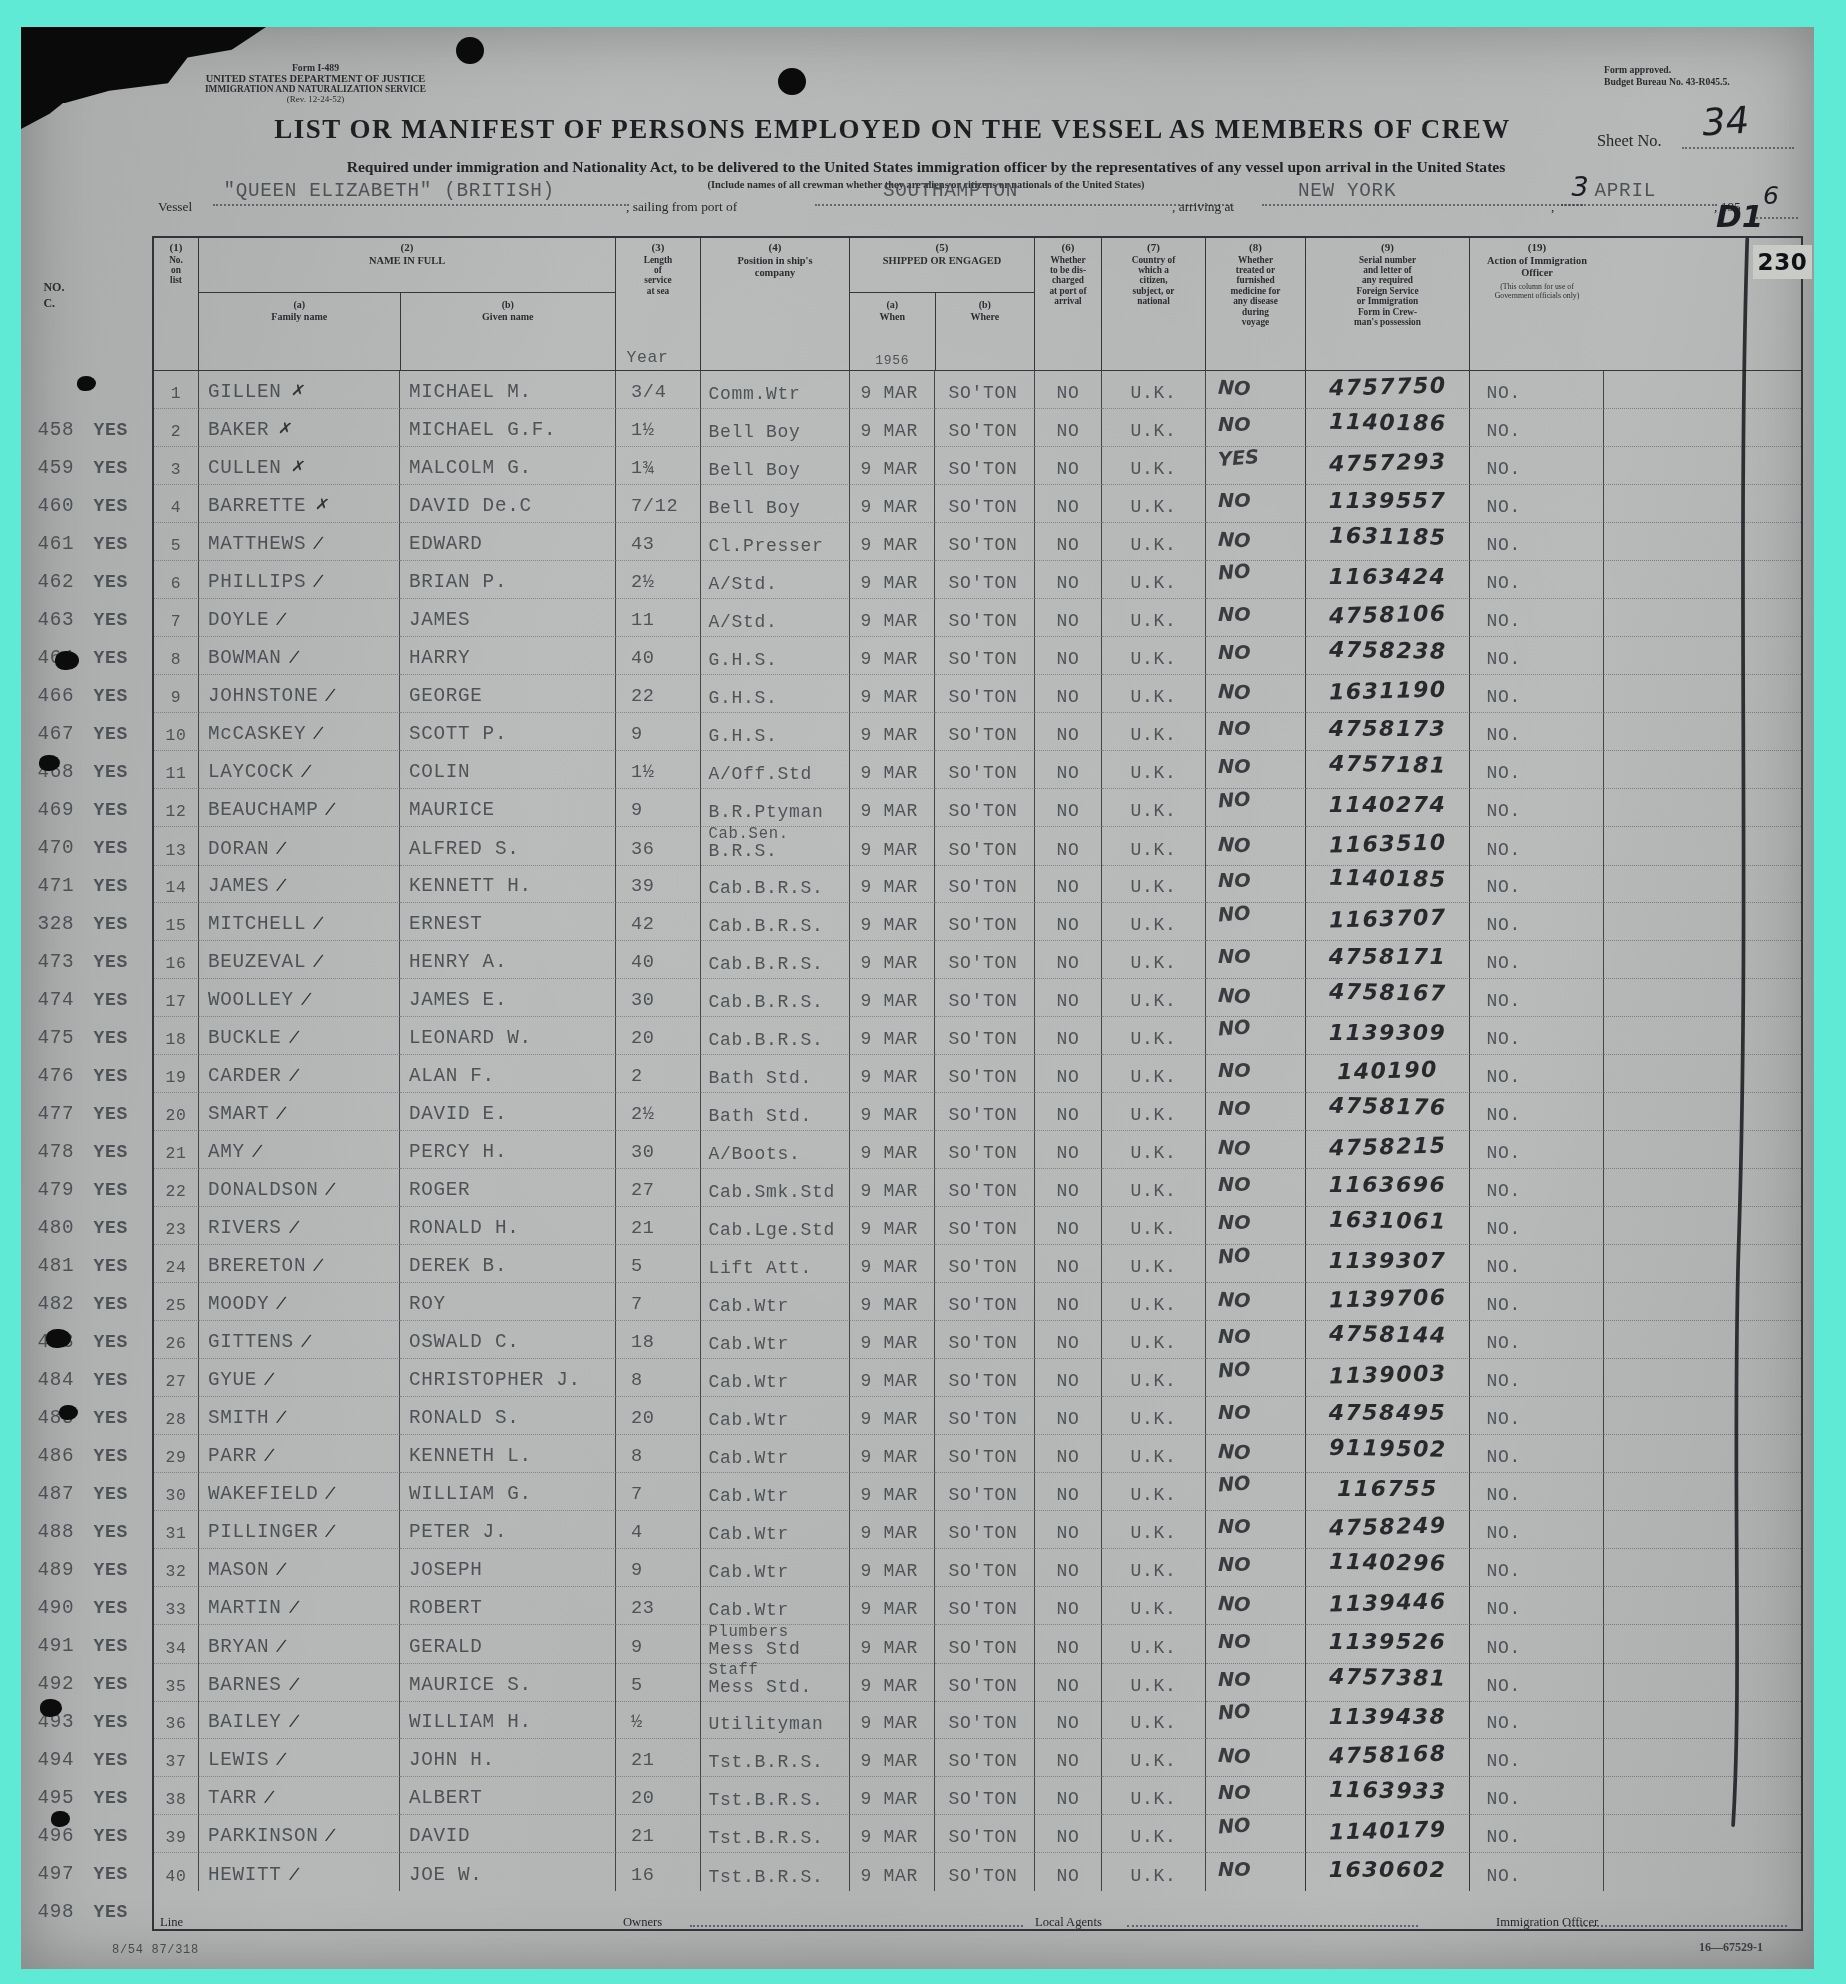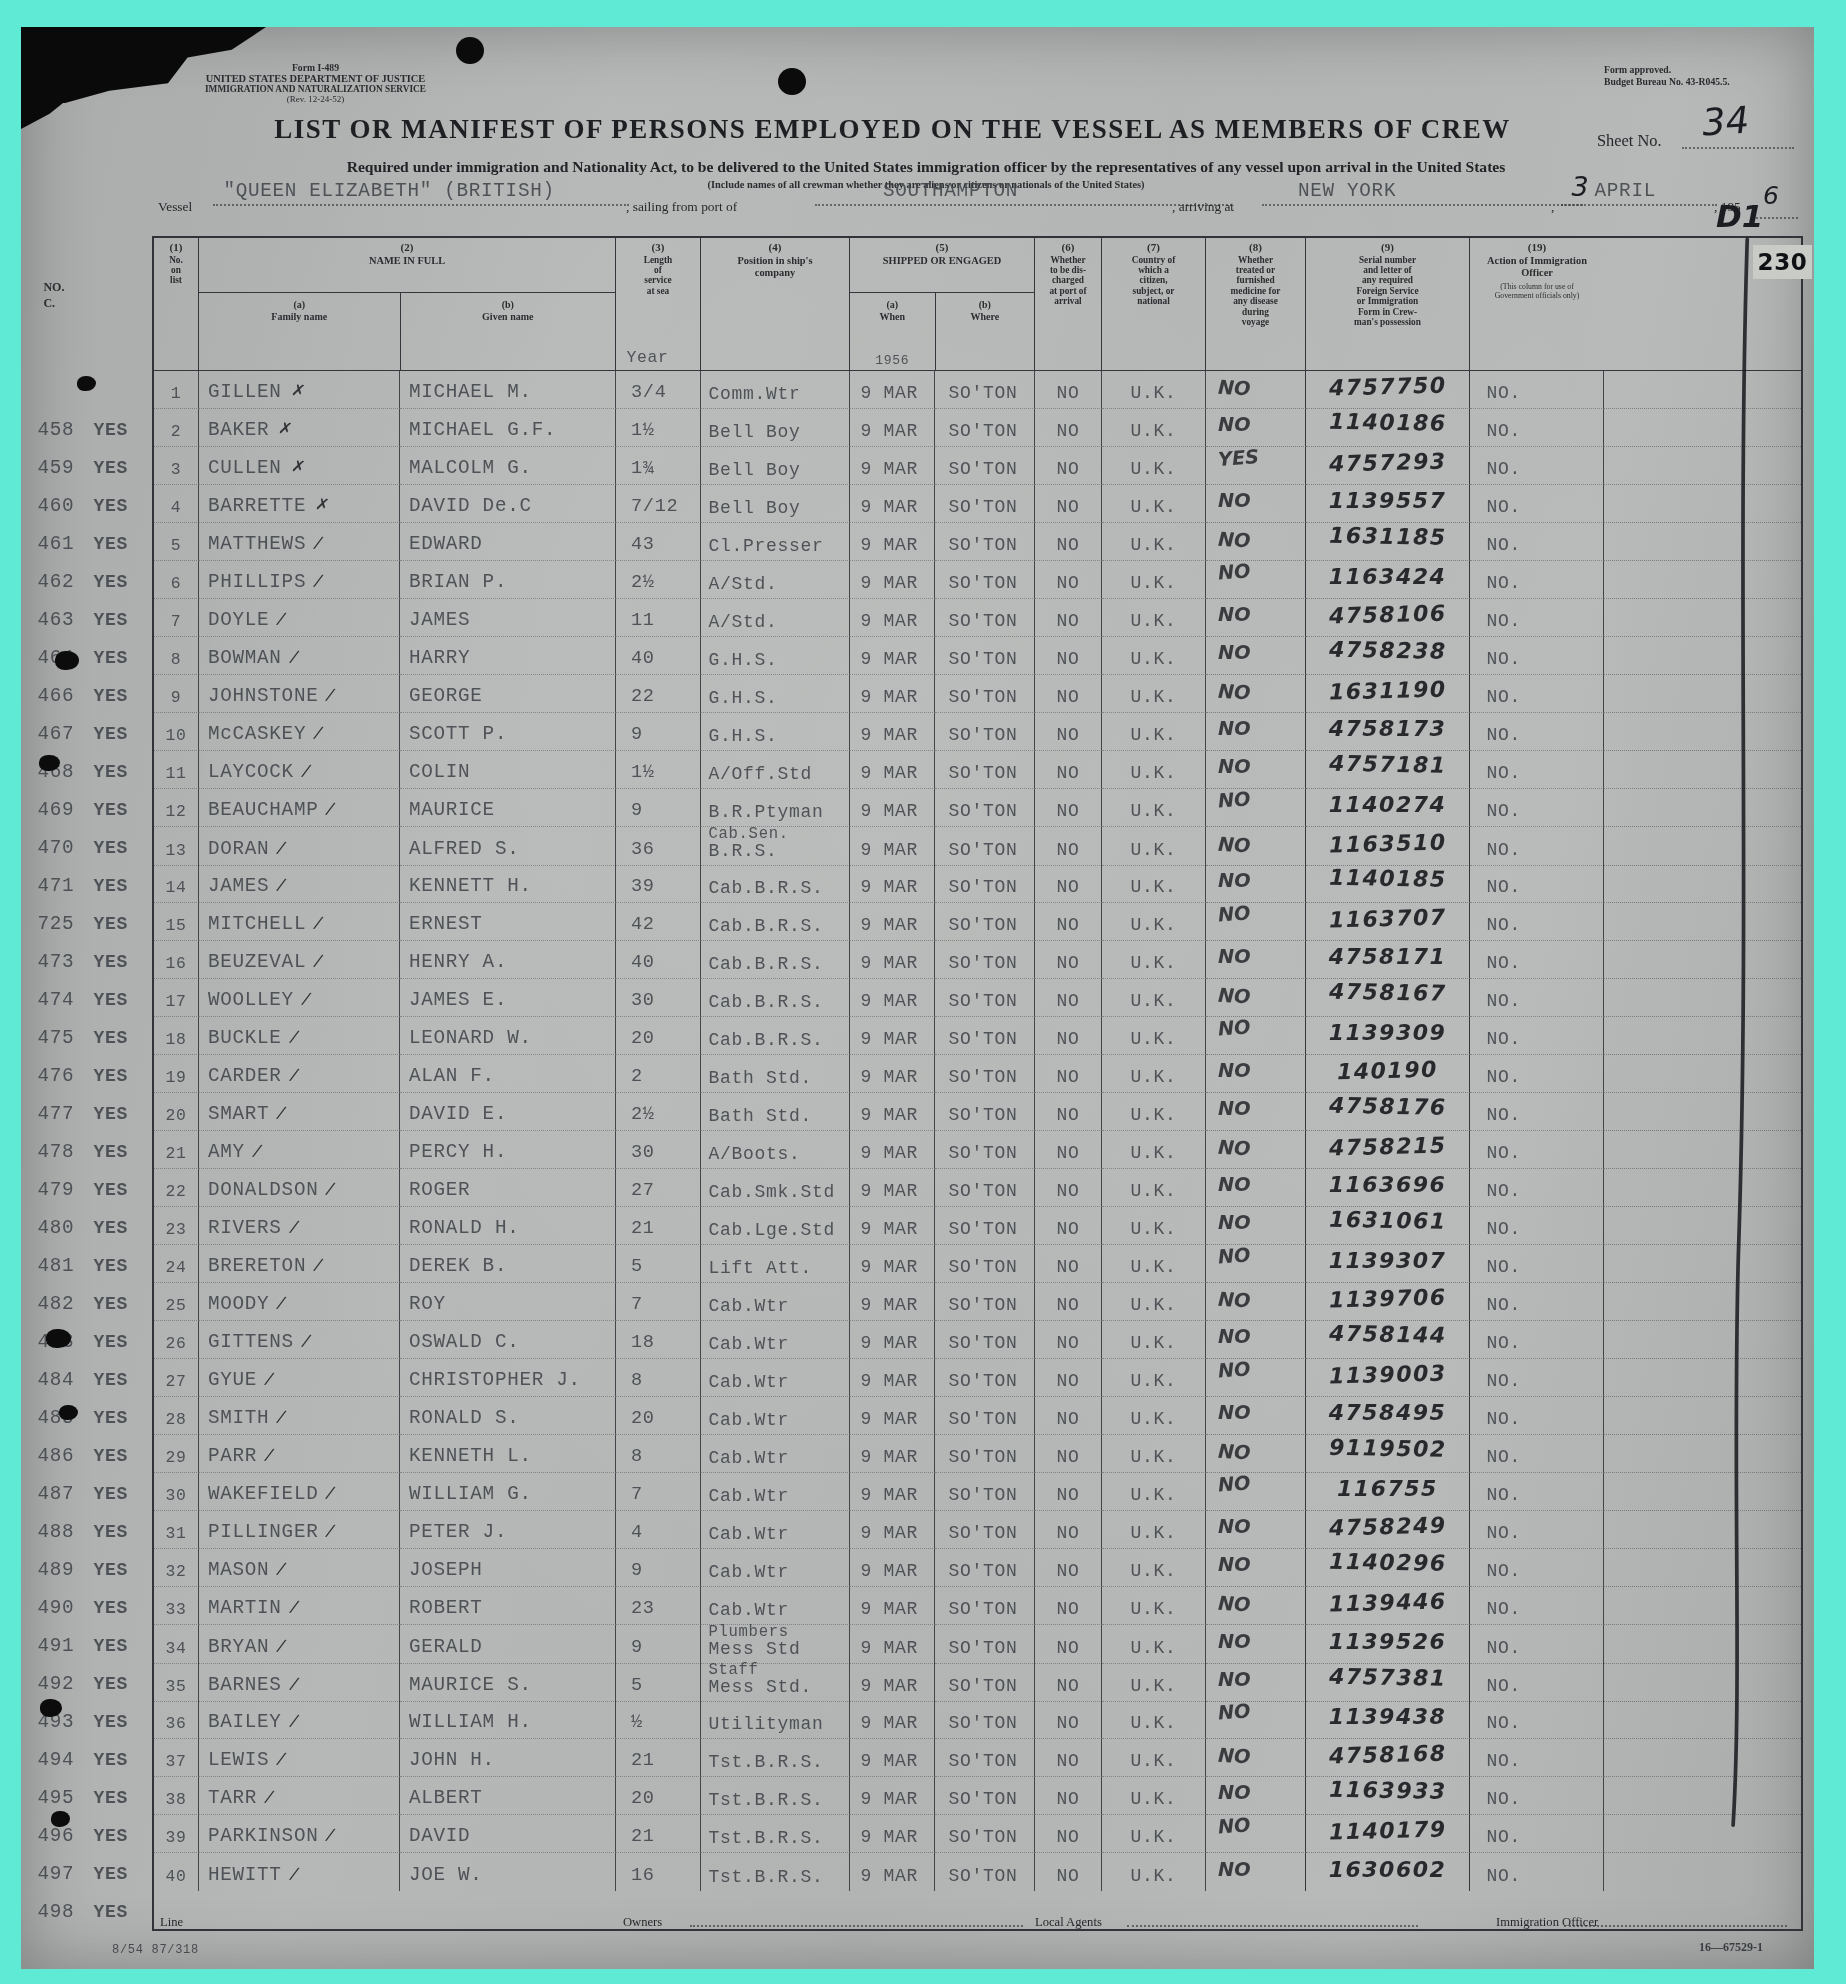--- a/index.html
+++ b/index.html
@@ -201,21 +201,21 @@
   </div>
           <div class="mrow">
     <span class="mnum typed">470</span>
     <span class="myes typed">YES</span>
   </div>
           <div class="mrow">
     <span class="mnum typed">471</span>
     <span class="myes typed">YES</span>
   </div>
           <div class="mrow">
-    <span class="mnum typed">725</span>
+    <span class="mnum typed">328</span>
     <span class="myes typed">YES</span>
   </div>
           <div class="mrow">
     <span class="mnum typed">473</span>
     <span class="myes typed">YES</span>
   </div>
           <div class="mrow">
     <span class="mnum typed">474</span>
     <span class="myes typed">YES</span>
   </div>

